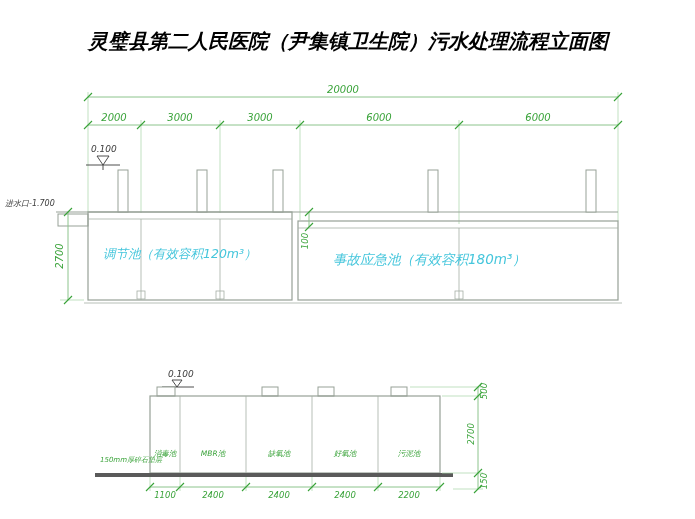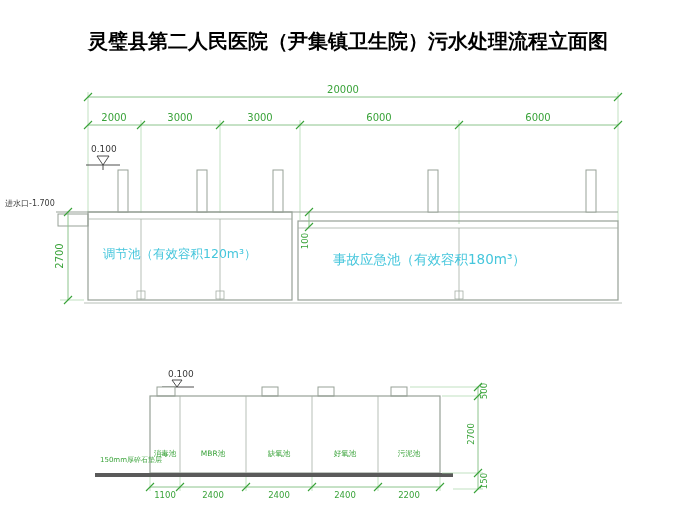--- a/index.html
+++ b/index.html
@@ -2,20 +2,21 @@
 <html><head>
 <meta charset="utf-8">
 <style>
   html,body{margin:0;padding:0;background:#ffffff;}
   .page{
     position:relative;
     width:695px;height:519px;
     background:#ffffff;
     font-family:"DejaVu Sans","Liberation Sans",sans-serif;
     overflow:hidden;
+    font-style:italic;
   }
   svg{display:block;}
   .title-text{
     font-family:"DejaVu Sans","Liberation Sans",sans-serif;
     font-weight:bold;
     font-size:20px;
     fill:#000000;
   }
   .dim-text{ font-size:10px; fill:#3aa33a; }
   .dim-text-sm{ font-size:8.5px; fill:#3aa33a; }

